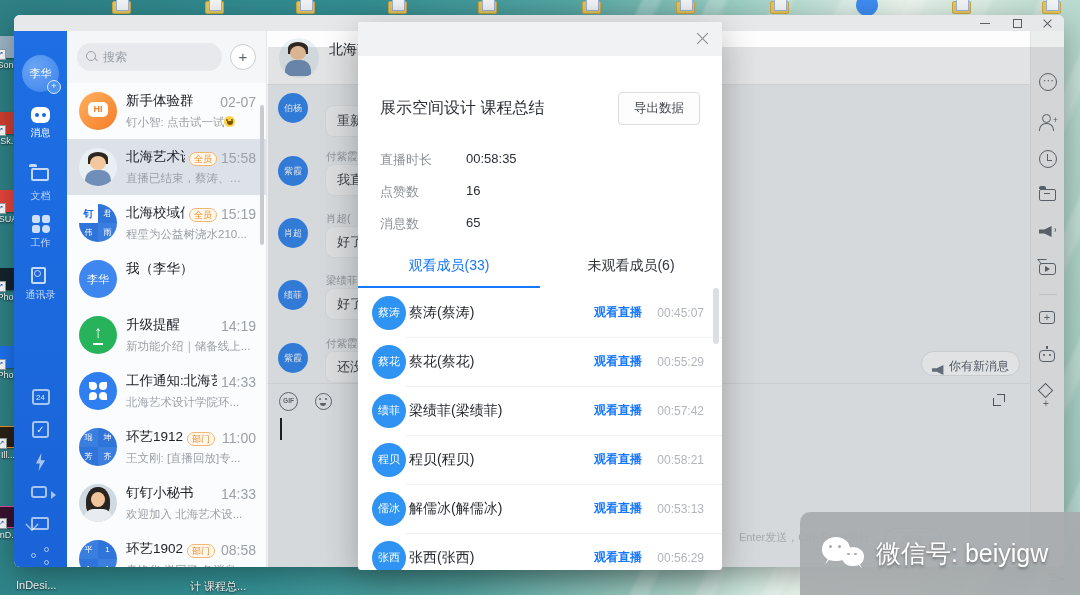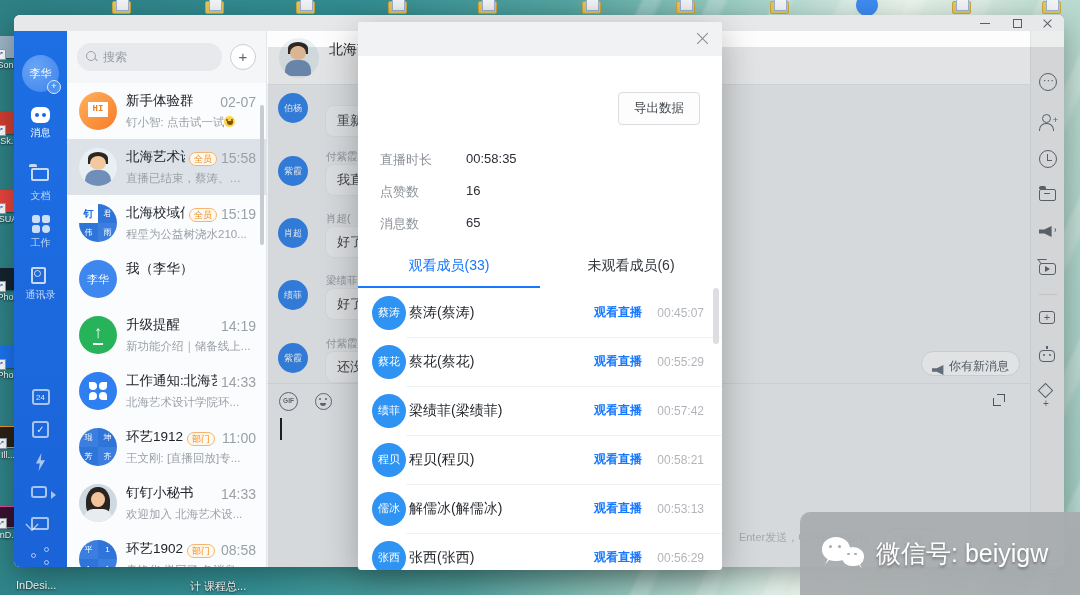--- a/index.html
+++ b/index.html
@@ -76,21 +76,21 @@
   .citem { height:56px; padding:9px 10px 0 12px; display:flex; gap:9px; position:relative; }
   .citem.sel { background:#dde2e9; }
   .citem .cavatar { width:38px; height:38px; border-radius:50%; flex:0 0 38px; position:relative; overflow:hidden; }
   .cbody { flex:1; min-width:0; }
   .crow1 { display:flex; align-items:flex-end; gap:4px; }
   .ctitle { font-size:13.5px; color:#20242a; white-space:nowrap; overflow:hidden; max-width:104px; }
   .cbadge { font-size:9px; color:#f08a1d; border:1px solid #f4b66f; background:#fff8ef; border-radius:8px; padding:0 4px; line-height:12px; white-space:nowrap; }
   .ctime { margin-left:auto; font-size:14px; color:#9aa0a6; white-space:nowrap; }
   .cprev { font-size:11.5px; color:#9ba0a7; margin-top:5px; white-space:nowrap; overflow:hidden; }
   .av-hi { background:linear-gradient(135deg,#ffb25e,#f77b28); }
-  .av-hi b { position:absolute; left:9px; top:10px; width:20px; height:15px; background:#fff; border-radius:0; color:#f08027; font-size:9px; font-weight:bold; text-align:center; line-height:15px;font-family:Liberation Mono, monospace; }
+  .av-hi b { position:absolute; left:9px; top:10px; width:20px; height:15px; background:#fff; border-radius:5px; color:#f08027; font-size:9px; font-weight:bold; text-align:center; line-height:15px; }
   .av-boy { background:#e8f0f4; }
   .av-boy .hair { position:absolute; left:9px; top:4px; width:20px; height:12px; border-radius:50% 50% 0 0; background:#2e2620; }
   .av-boy .face { position:absolute; left:11px; top:8px; width:16px; height:14px; border-radius:50%; background:#f4c89e; }
   .av-boy .shirt { position:absolute; left:6px; top:22px; width:26px; height:16px; border-radius:10px 10px 0 0; background:#6f8fb8; }
   .av-woman { background:#cfd9e2; }
   .av-woman .hair { position:absolute; left:7px; top:3px; width:24px; height:30px; border-radius:48% 48% 40% 40%; background:#2a2420; }
   .av-woman .face { position:absolute; left:12px; top:8px; width:14px; height:15px; border-radius:50%; background:#f1c49c; }
   .av-woman .shirt { position:absolute; left:5px; top:25px; width:28px; height:14px; border-radius:9px 9px 0 0; background:#e8ecf0; }
   .av-grid { border-radius:50%; background:#fff; }
   .av-grid i { position:absolute; width:19px; height:19px; background:#3a7fe0; color:#fff; font-size:8px; font-style:normal; display:flex; align-items:center; justify-content:center; }
@@ -542,20 +542,21 @@
 
       <div class="dim"></div>
     </div>
   </div>
 
   <div id="modal">
     <div class="mhead">
       <div class="mclose"></div>
     </div>
     <div class="mtitle-row">
+      <div class="mtitle">展示空间设计 课程总结</div>
       <div class="mexport">导出数据</div>
     </div>
     <div class="mstats">
       <div class="mstat">
           <span class="sl">直播时长</span>
           <span class="sv">00:58:35</span>
         </div>
       <div class="mstat">
           <span class="sl">点赞数</span>
           <span class="sv">16</span>

